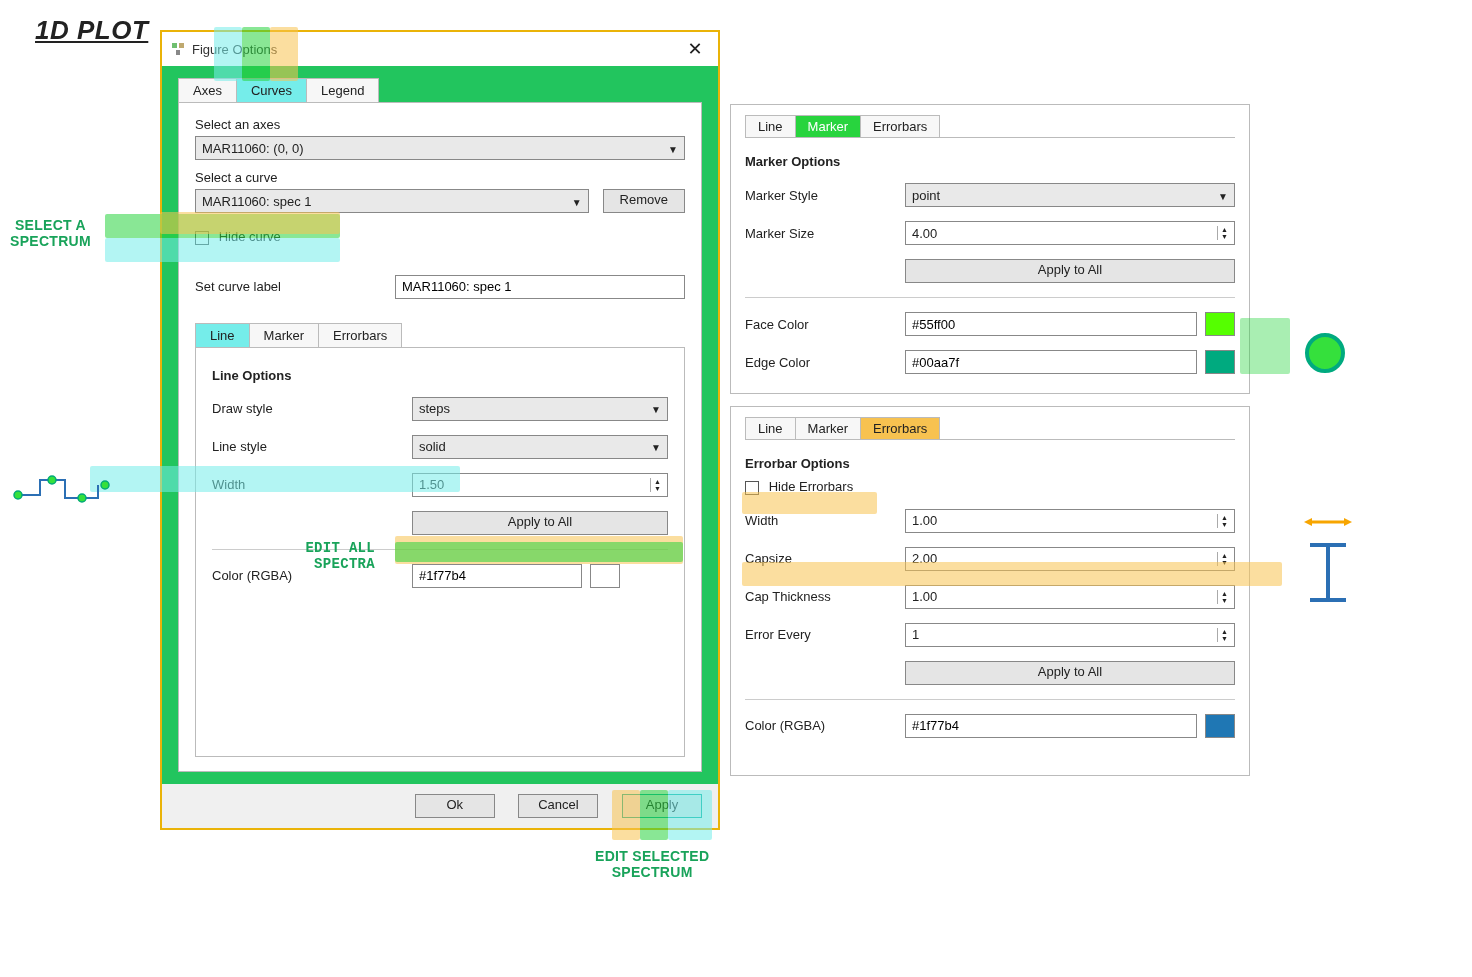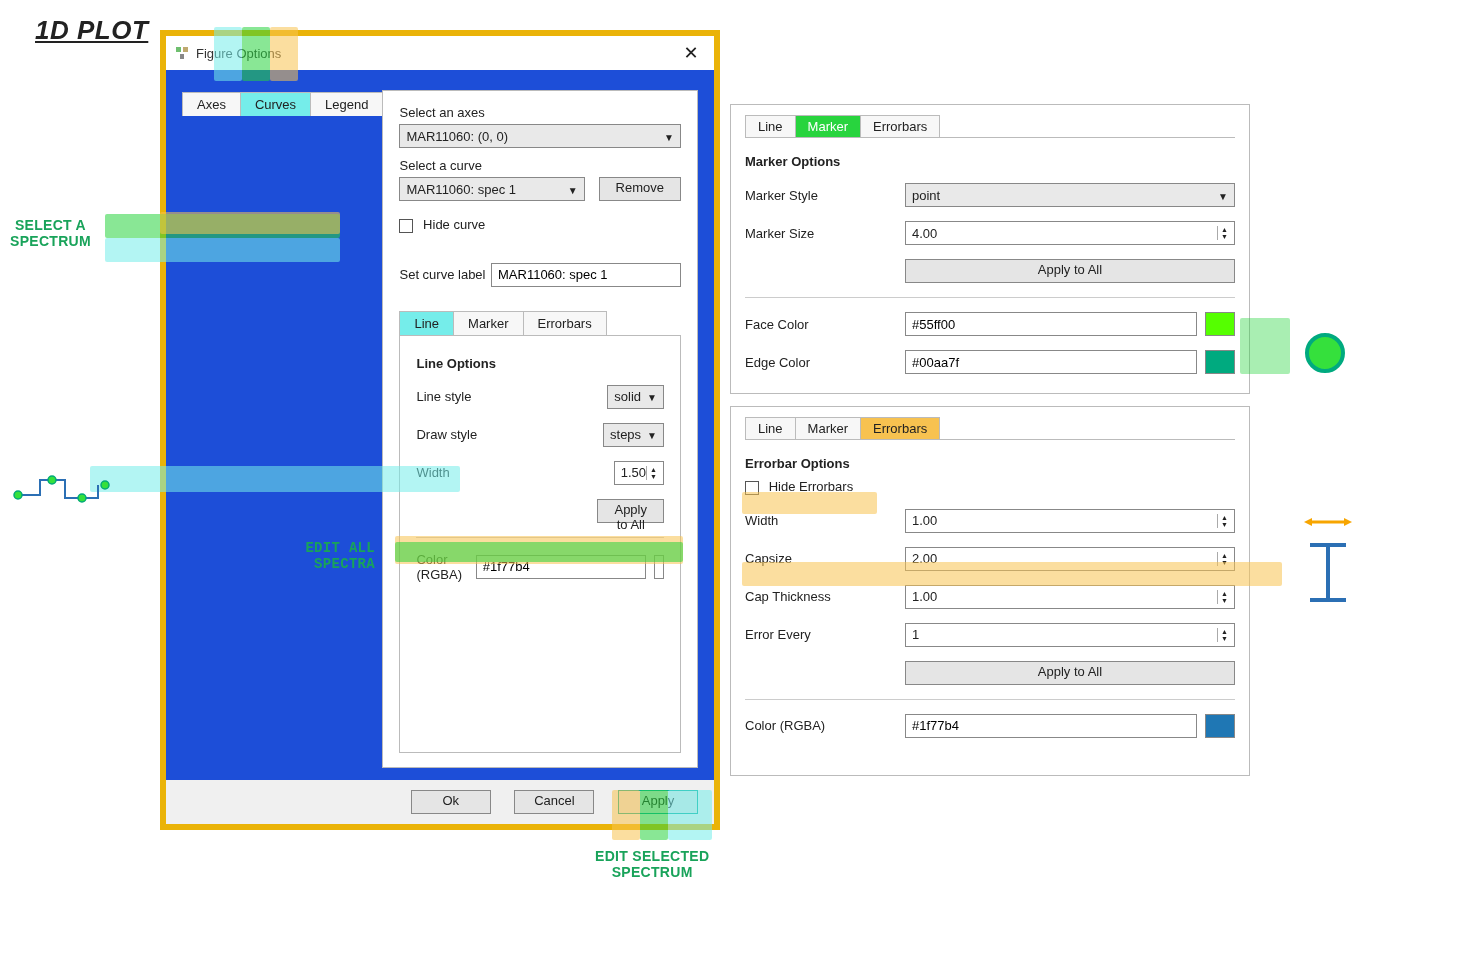--- a/index.html
+++ b/index.html
@@ -19,21 +19,21 @@
     left: 35px;
     top: 15px;
     font-size: 26px;
     font-weight: bold;
     font-style: italic;
     text-decoration: underline;
     letter-spacing: 0.5px;
   }
   .dialog {
     position: absolute;
-    border: 6px solid #eab308;
+    border: 2px solid #eab308;
     background: #f0f0f0;
     display: flex;
     flex-direction: column;
   }
   .dialog-main {
     left: 160px;
     top: 30px;
     width: 560px;
     height: 800px;
     background: #fff;
@@ -52,24 +52,24 @@
   }
   .titlebar .title { flex: 1; color:#333; }
   .close-btn {
     font-size: 18px;
     width: 30px;
     text-align: center;
     cursor: pointer;
   }
   .body {
     flex: 1;
-    padding: 20px 16px 12px 16px;
-    background: #1d4ed8;
+    padding: 10px 16px 12px 16px;
+    background: #22c55e;
     display:flex;
-    flex-direction:row;
+    flex-direction:column;
   }
   .tabs {
     display: flex;
     align-items: flex-end;
     height: 26px;
   }
   .tab {
     padding: 4px 14px;
     border: 1px solid #bbb;
     border-bottom: none;
@@ -222,30 +222,30 @@
       </div>
 
       <div class="tabs" style="margin-top:8px;">
         <div class="tab active-cyan">Line</div>
         <div class="tab">Marker</div>
         <div class="tab">Errorbars</div>
       </div>
       <div class="tabpanel">
         <div class="section-head">Line Options</div>
         <div class="field-row">
+          <div class="field-label">Draw style</div>
+          <div class="select ctrl">
+            <span>steps</span>
+              <span class="caret"></span>
+          </div>
+        </div>
+        <div class="field-row">
           <div class="field-label">Line style</div>
           <div class="select ctrl">
             <span>solid</span>
-              <span class="caret"></span>
-          </div>
-        </div>
-        <div class="field-row">
-          <div class="field-label">Draw style</div>
-          <div class="select ctrl">
-            <span>steps</span>
               <span class="caret"></span>
           </div>
         </div>
         <div class="field-row">
           <div class="field-label">Width</div>
           <div class="spin ctrl">
             <span class="val">1.50</span>
             <span class="spin-btns">
                 <span>▲</span>
                 <span>▼</span>

